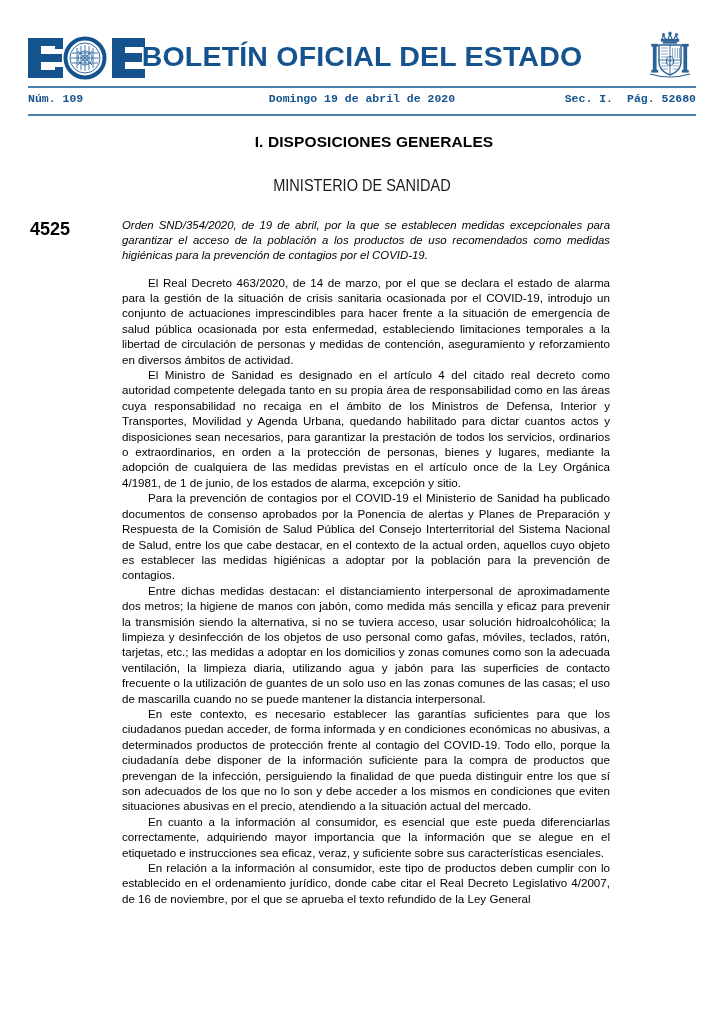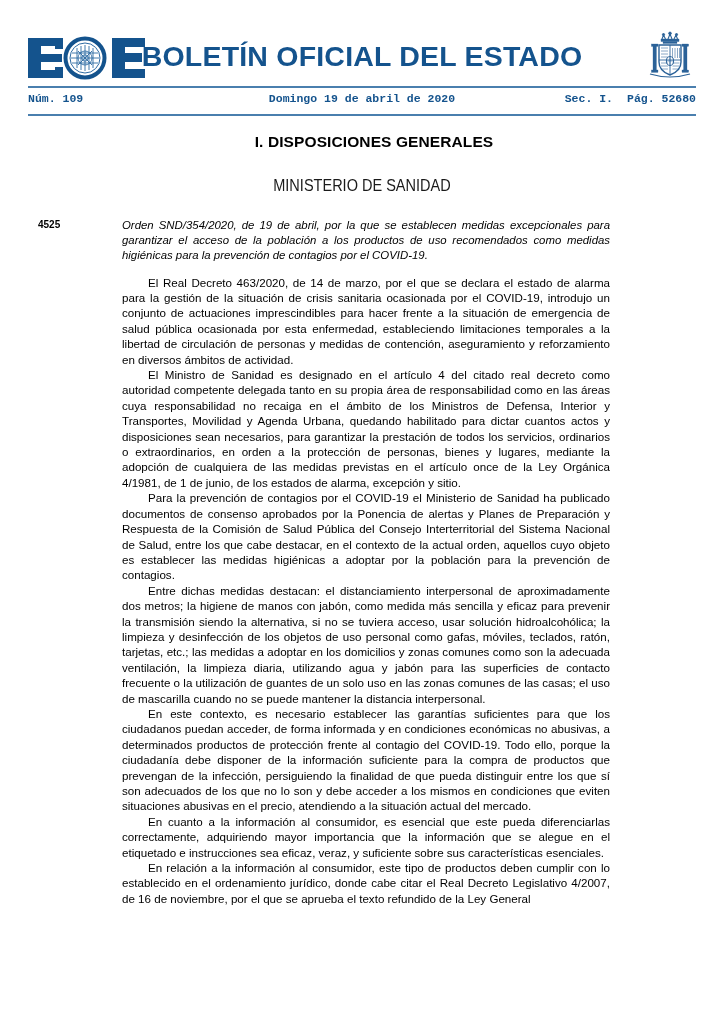--- a/index.html
+++ b/index.html
@@ -136,24 +136,23 @@
 
   .disposition {
     position: relative;
     margin-bottom: 11px;
   }
   .disp-number {
     position: absolute;
     left: -92px;
     top: 1px;
     width: 70px;
-    font-size: 10px;
+    font-size: 18px;
     font-weight: bold;
     color: #000;
-    margin-left: 8px;
   }
   .disp-title {
     font-size: 11.4px;
     font-style: italic;
     line-height: 15.2px;
     text-align: justify;
     text-justify: inter-word;
     color: #000;
   }
 

